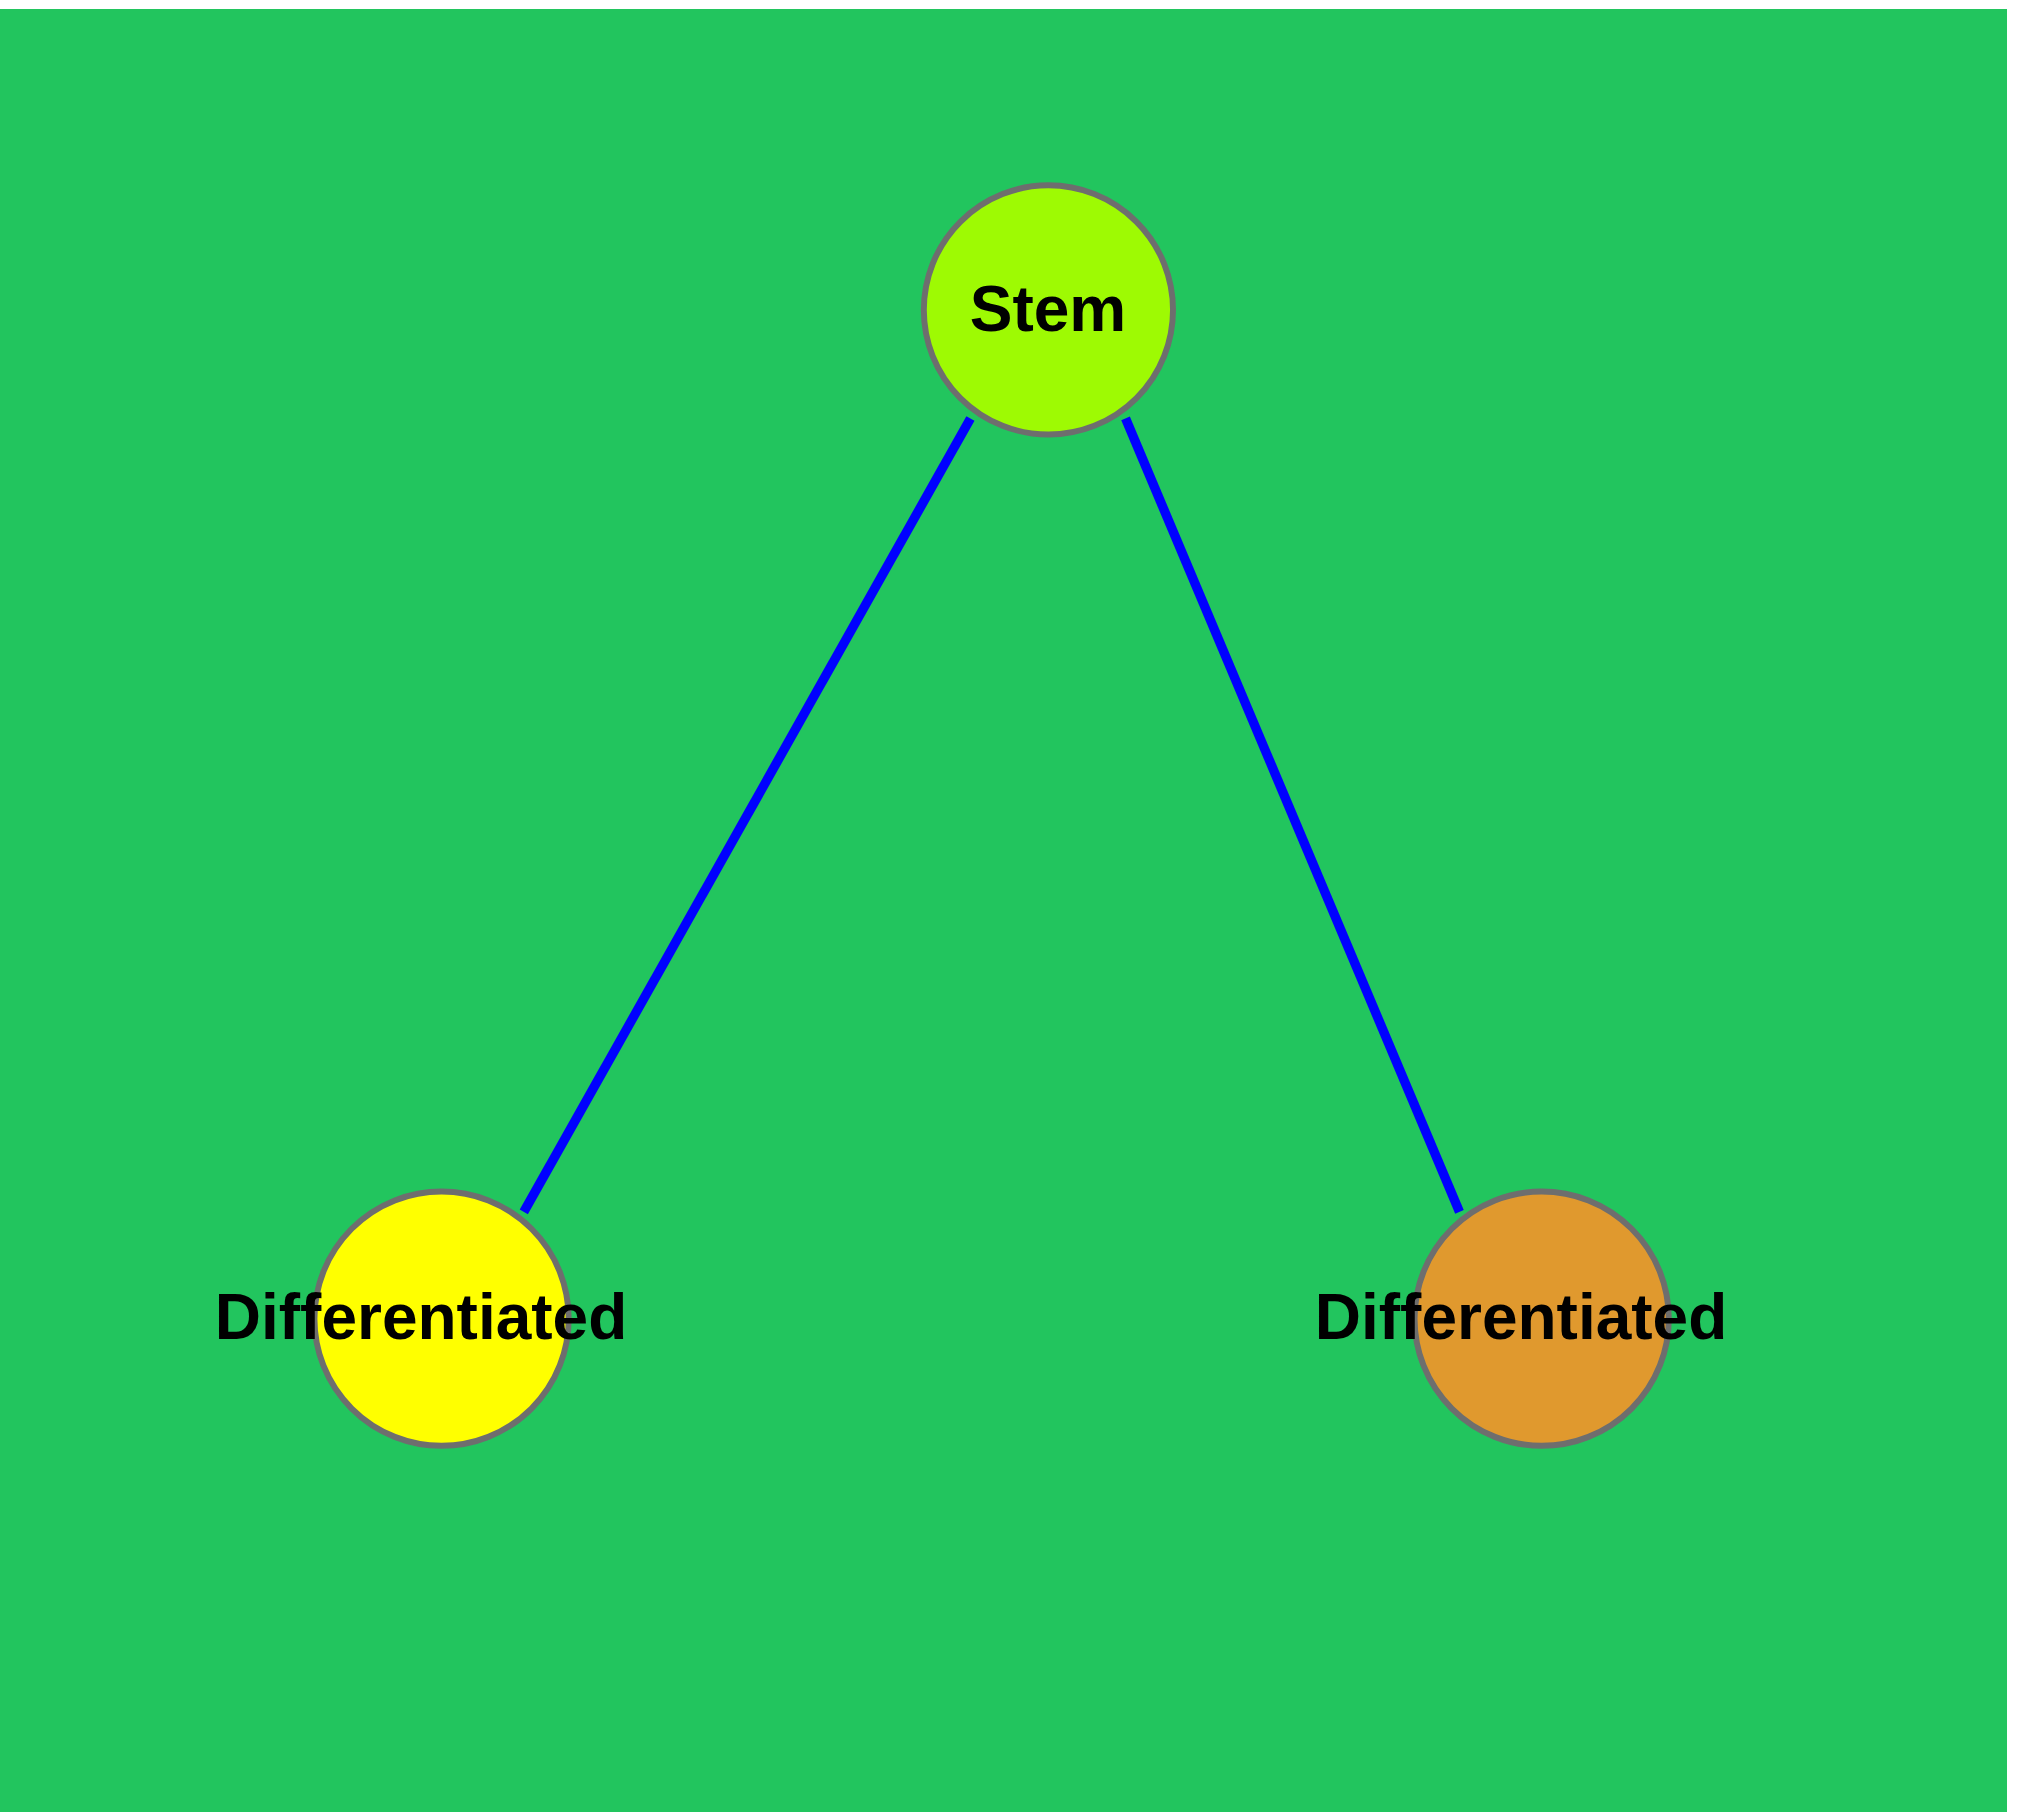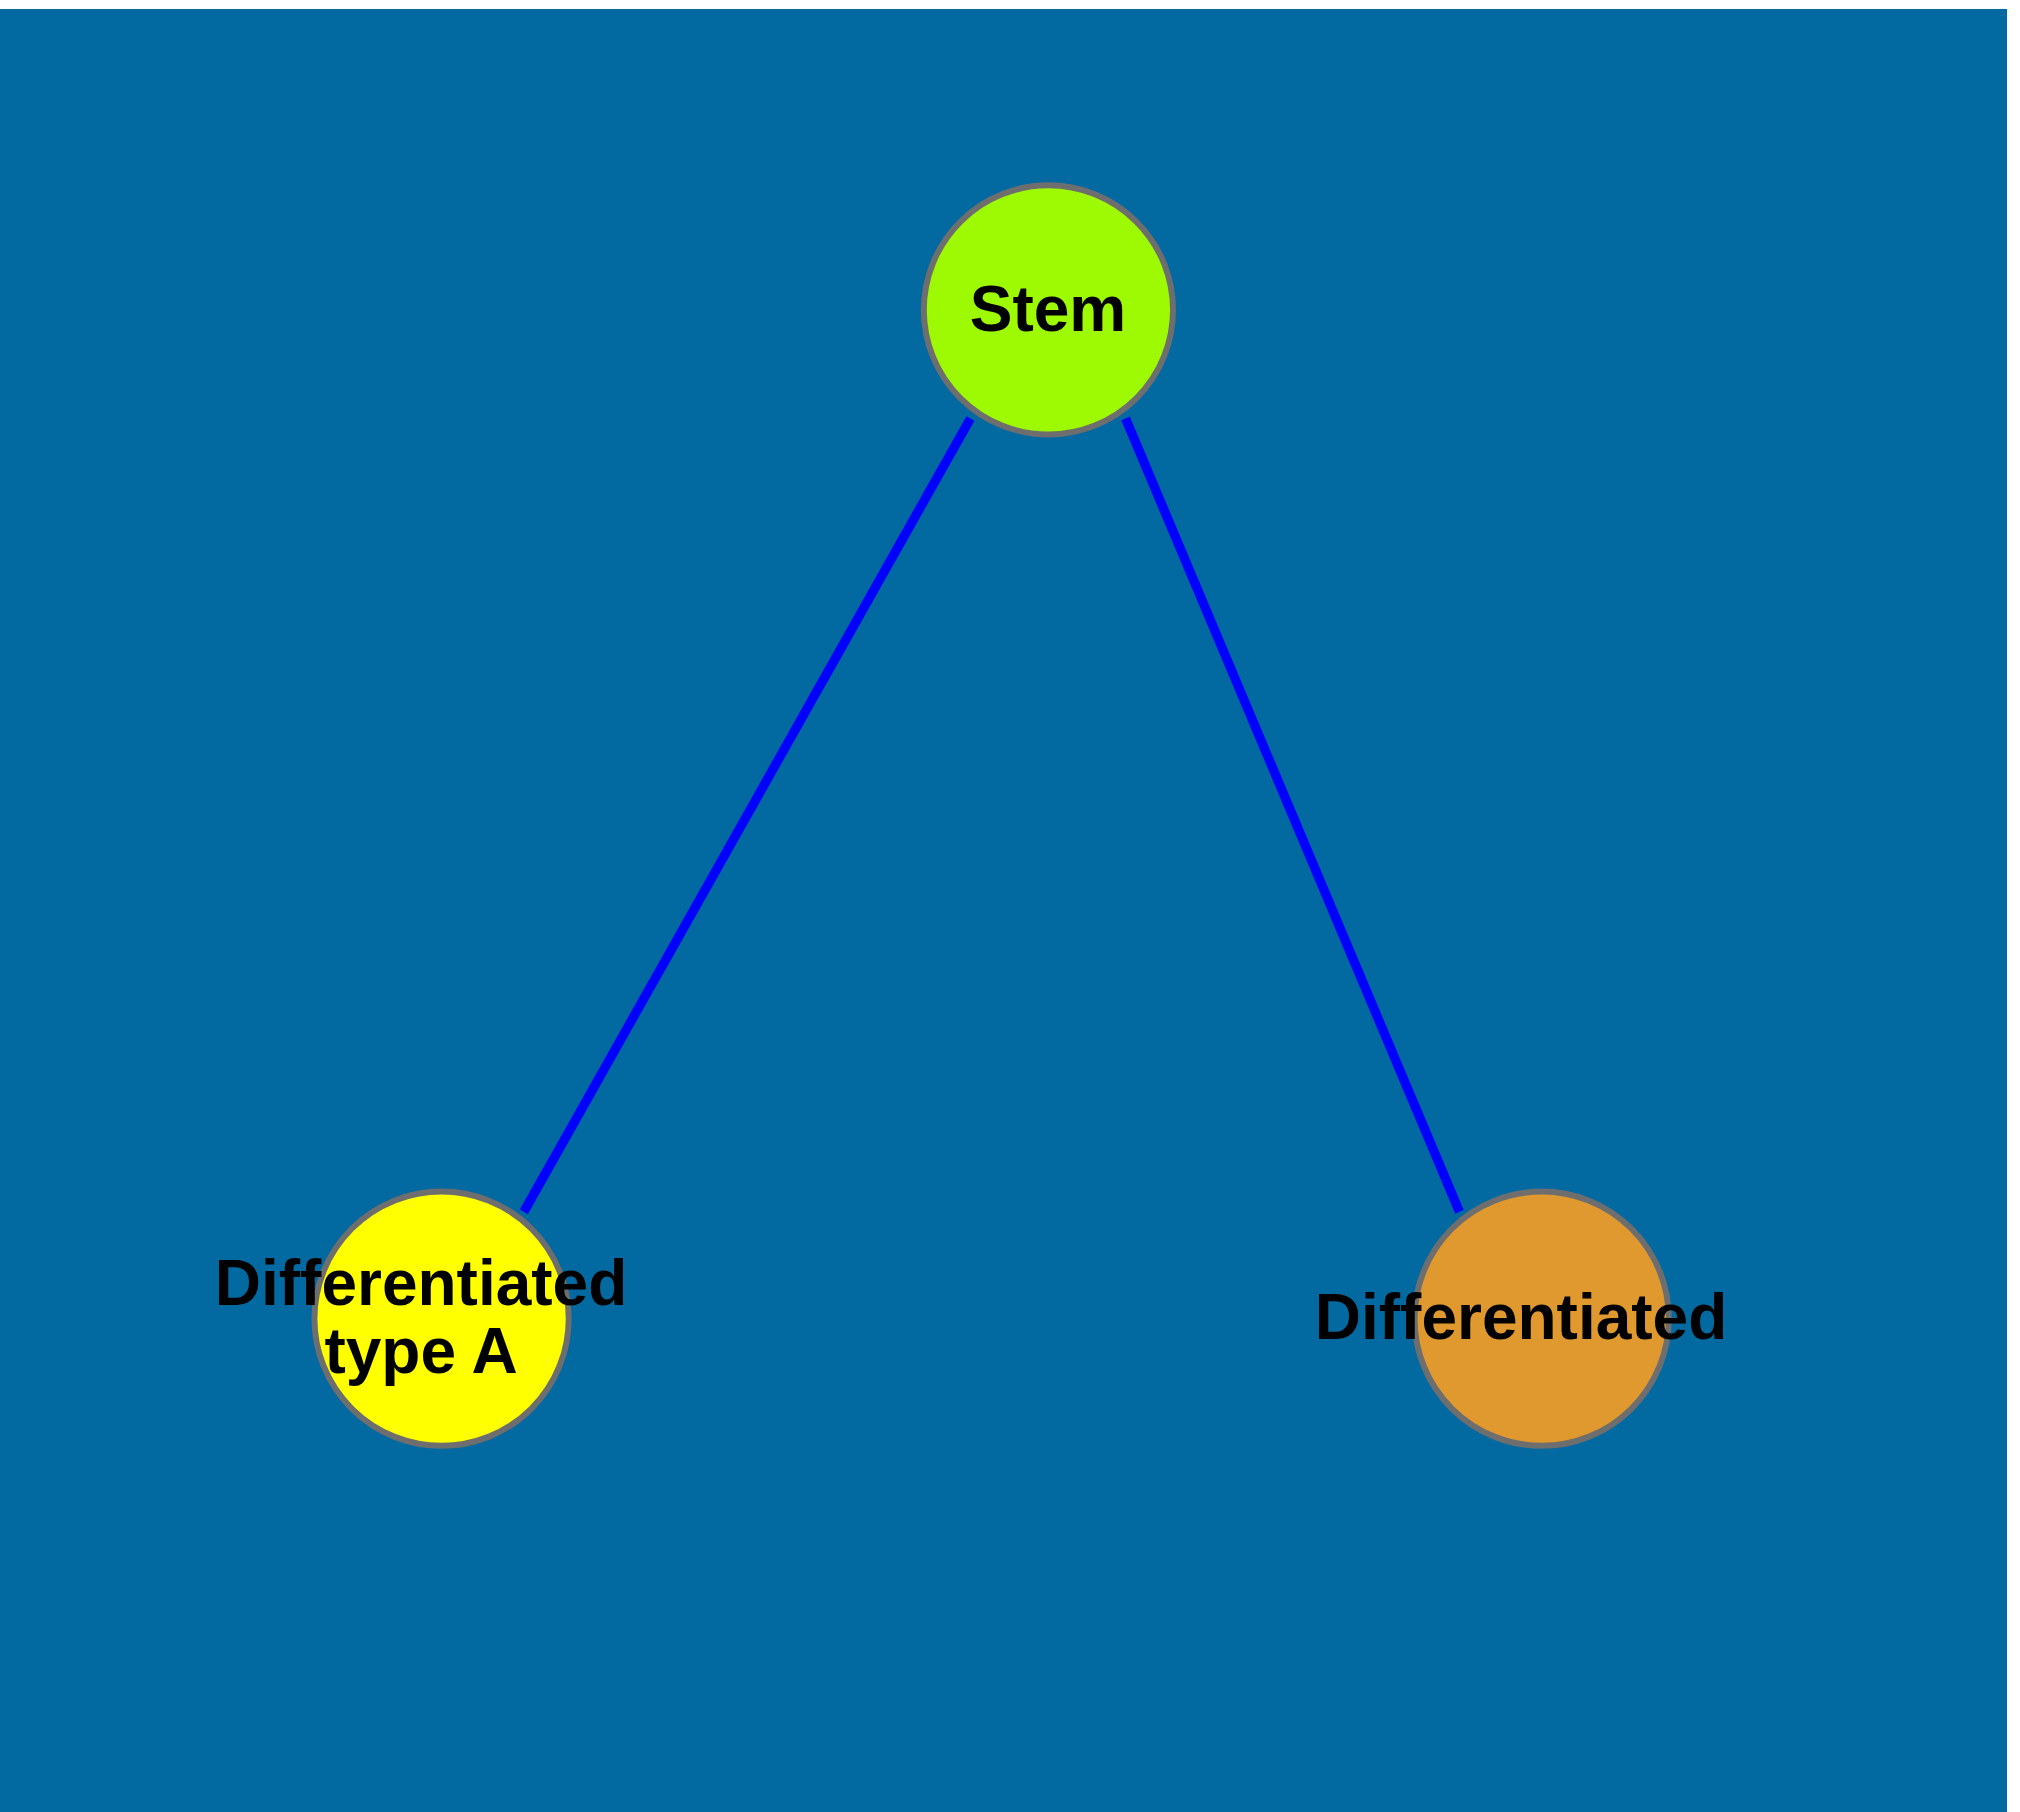--- a/index.html
+++ b/index.html
@@ -59,21 +59,21 @@
     font-size: 64px;
     left: 1521px;
     top: 1309px;
     transform: translate(-50%, -50%);
   }
 </style>
 </head>
 <body>
 
 <div id="canvas" style="background: rgb(255, 255, 255);">
-  <div id="plot-area" style="background: #0369a1;">
+  <div id="plot-area" style="background: #22c55e;">
 
     <svg id="graph-svg" viewBox="0 0 2368 2127" preserveAspectRatio="none">
 
       <g>
         <line x1="1145" y1="483" x2="618" y2="1419" stroke="#0000ff" stroke-width="11" stroke-linecap="butt"></line>
         <line x1="1328" y1="483" x2="1722" y2="1419" stroke="#0000ff" stroke-width="11" stroke-linecap="butt"></line>
       </g>
 
       <g>
         <circle cx="1237" cy="355" r="147" fill="#9efa03" stroke="#6e6e6e" stroke-width="7"></circle>
@@ -81,21 +81,20 @@
         <circle cx="1819" cy="1545" r="150" fill="#e0992e" stroke="#6e6e6e" stroke-width="7"></circle>
       </g>
     </svg>
 
     <div class="node-label" id="label-stem">
       <span class="line">Stem</span>
     </div>
 
     <div class="node-label" id="label-diff-a">
       <span class="line">Differentiated</span>
-      <span class="line">type A</span>
     </div>
 
     <div class="node-label" id="label-diff-b">
       <span class="line">Differentiated</span>
     </div>
 
   </div>
 </div>
 
 

